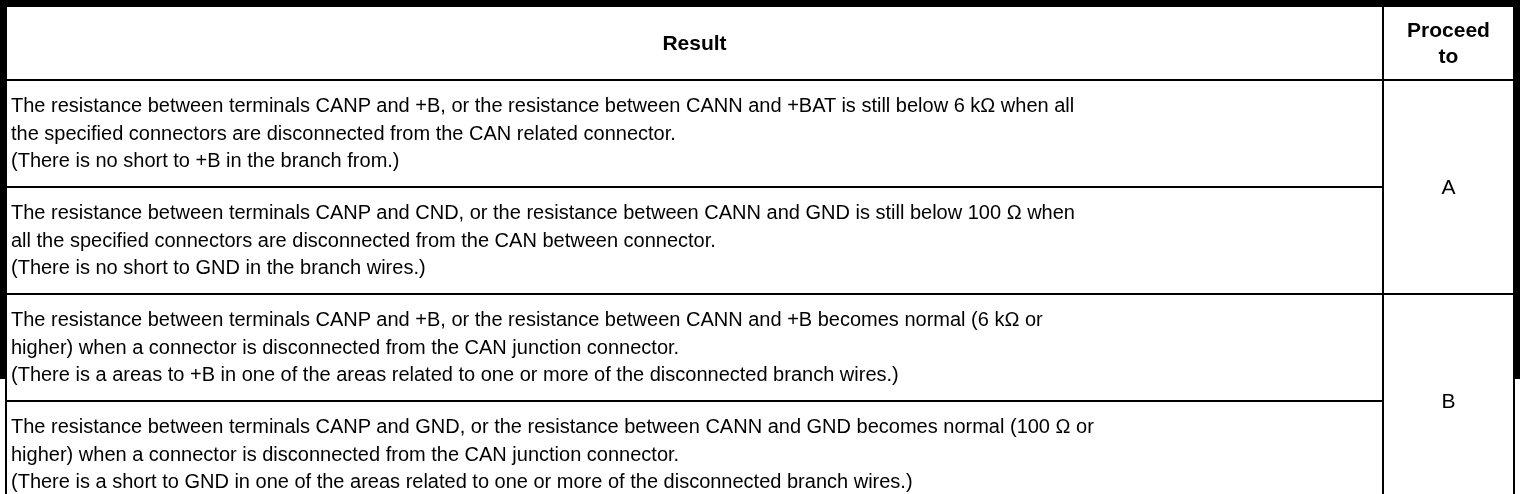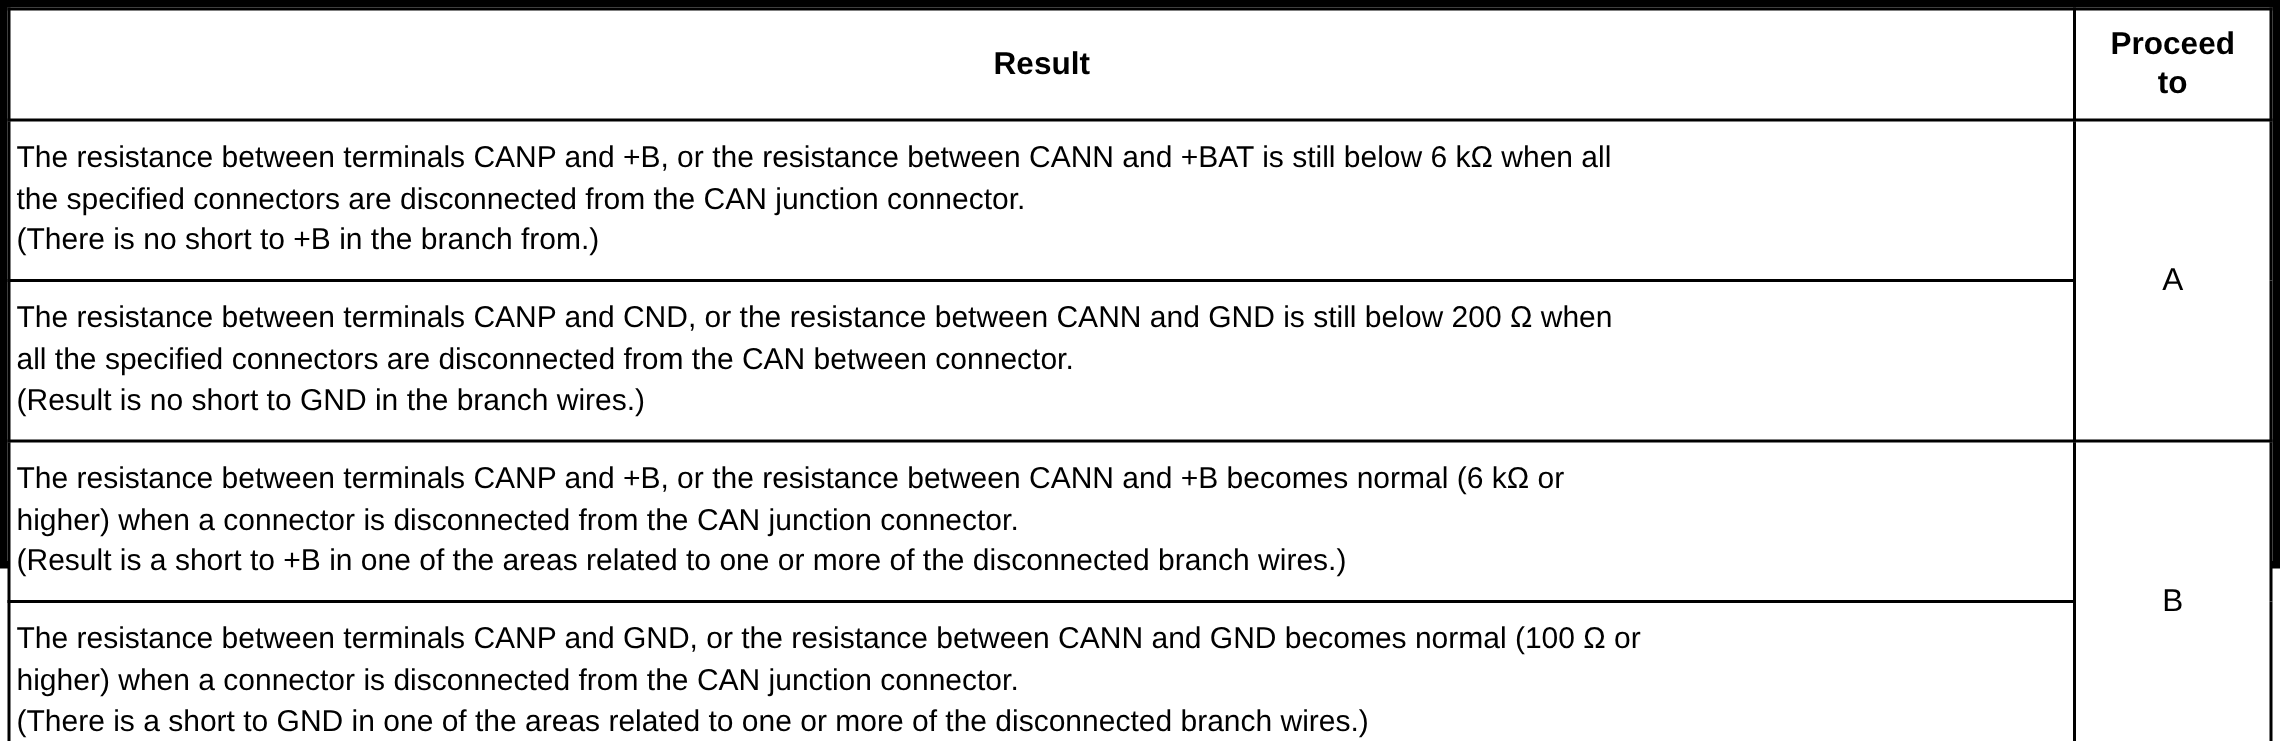--- a/index.html
+++ b/index.html
@@ -83,37 +83,37 @@
           </th>
           <th class="head-cell">
             <div class="proceed-head-inner">Proceed to</div>
           </th>
         </tr>
       </thead>
       <tbody>
         <tr>
           <td class="result-cell">
             <div class="line">The resistance between terminals CANP and +B, or the resistance between CANN and +BAT is still below 6 kΩ when all</div>
-            <div class="line">the specified connectors are disconnected from the CAN junction connector.</div>
+            <div class="line">the specified connectors are disconnected from the CAN related connector.</div>
             <div class="line">(There is no short to +B in the branch from.)</div>
           </td>
           <td class="proceed-cell" rowspan="2">A</td>
         </tr>
         <tr>
           <td class="result-cell">
-            <div class="line">The resistance between terminals CANP and CND, or the resistance between CANN and GND is still below 200 Ω when</div>
+            <div class="line">The resistance between terminals CANP and CND, or the resistance between CANN and GND is still below 100 Ω when</div>
             <div class="line">all the specified connectors are disconnected from the CAN between connector.</div>
-            <div class="line">(Result is no short to GND in the branch wires.)</div>
+            <div class="line">(There is no short to GND in the branch wires.)</div>
           </td>
         </tr>
         <tr>
           <td class="result-cell">
             <div class="line">The resistance between terminals CANP and +B, or the resistance between CANN and +B becomes normal (6 kΩ or</div>
             <div class="line">higher) when a connector is disconnected from the CAN junction connector.</div>
-            <div class="line">(Result is a short to +B in one of the areas related to one or more of the disconnected branch wires.)</div>
+            <div class="line">(There is a areas to +B in one of the areas related to one or more of the disconnected branch wires.)</div>
           </td>
           <td class="proceed-cell" rowspan="2">B</td>
         </tr>
         <tr>
           <td class="result-cell">
             <div class="line">The resistance between terminals CANP and GND, or the resistance between CANN and GND becomes normal (100 Ω or</div>
             <div class="line">higher) when a connector is disconnected from the CAN junction connector.</div>
             <div class="line">(There is a short to GND in one of the areas related to one or more of the disconnected branch wires.)</div>
           </td>
         </tr>

